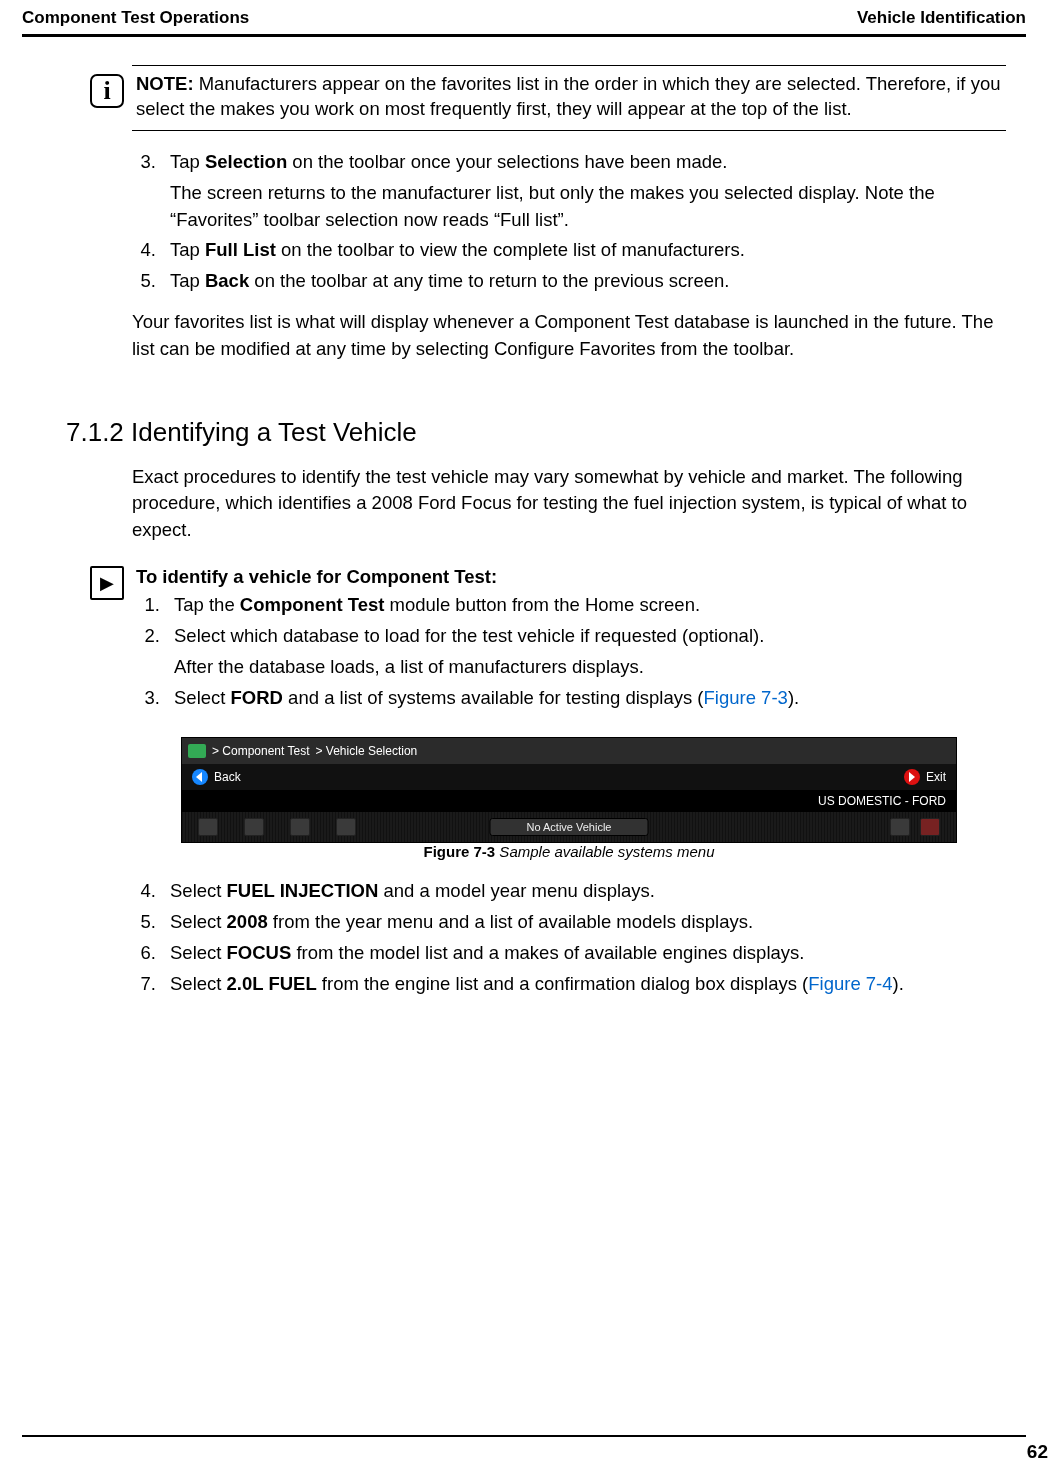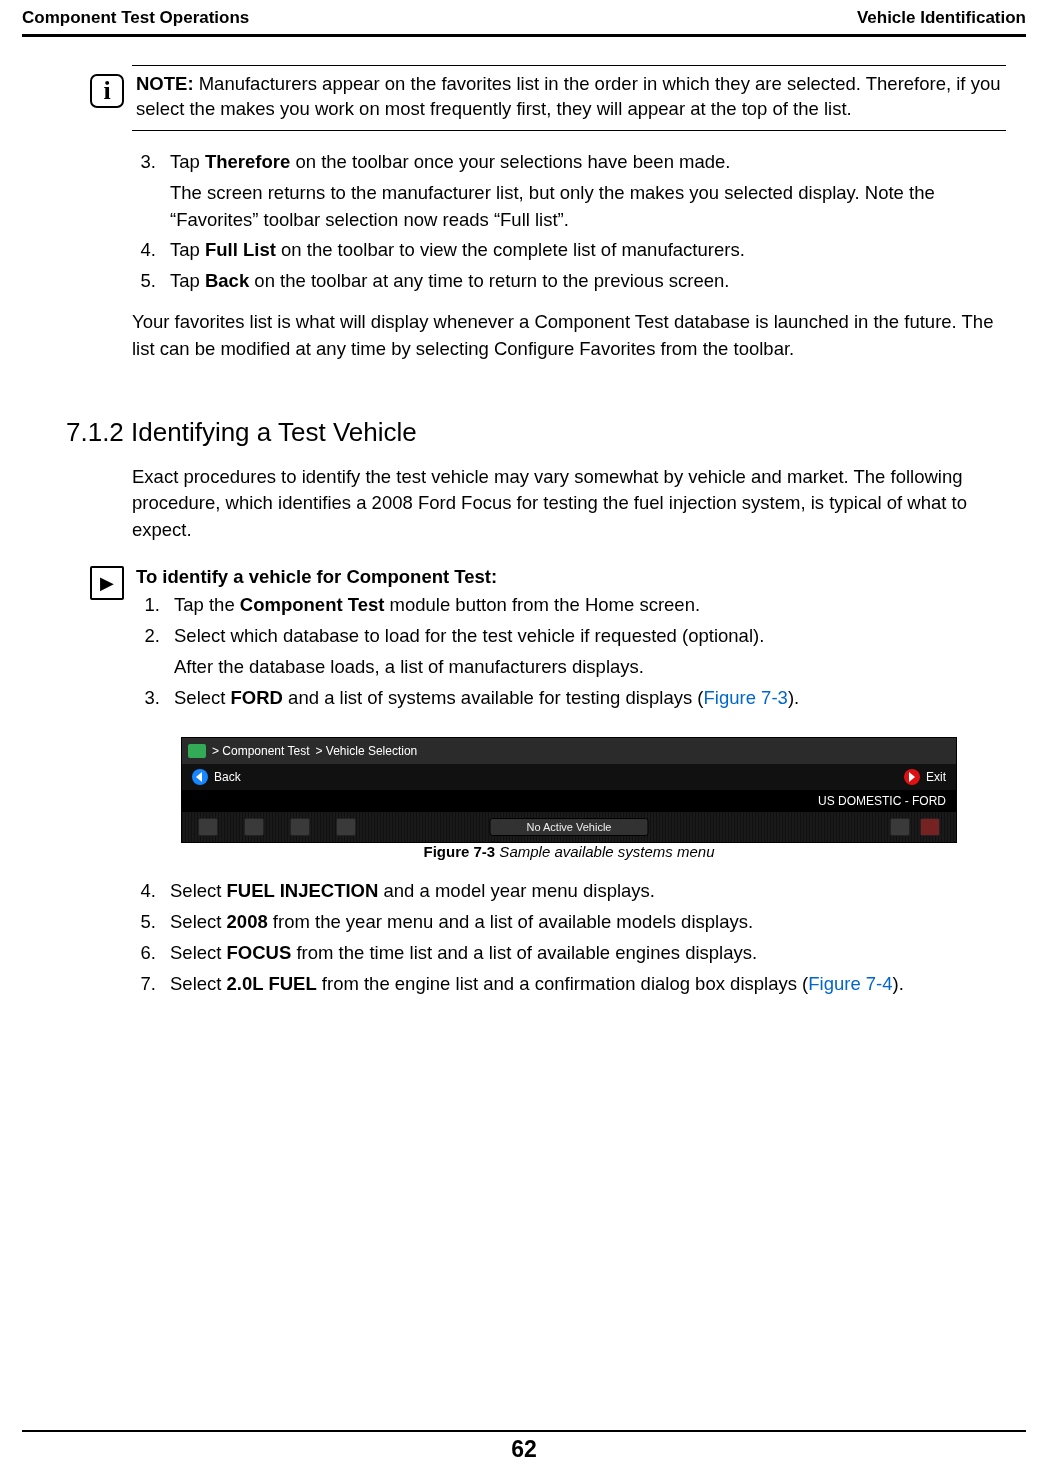--- a/index.html
+++ b/index.html
@@ -43,21 +43,21 @@
   .ui-btn{height:34px;border:1px solid #555;background:linear-gradient(#fff,#ddd);font-size:11px;display:flex;align-items:center;justify-content:center;border-radius:2px;}
   .shot-footer{height:30px;background:repeating-linear-gradient(90deg,#111 0,#111 1px,#1a1a1a 1px,#1a1a1a 3px);display:flex;align-items:center;padding:0 16px;gap:26px;color:#a9a9a9;font-size:12px;position:relative;}
   .footer-ico{width:18px;height:16px;background:#3a3a3a;border:1px solid #222;border-radius:2px;display:inline-block;}
   .footer-center{position:absolute;left:50%;transform:translateX(-50%);background:#323232;border:1px solid #000;padding:2px 36px;border-radius:3px;font-size:11px;color:#eee;}
   .footer-right{margin-left:auto;display:flex;gap:10px;align-items:center;}
   .fig-cap{text-align:center;font-size:15px;}
   .fig-cap .b{font-weight:bold;}
   .fig-cap .it{font-style:italic;}
   .page-ft{position:absolute;bottom:10px;left:0;right:0;text-align:center;}
   .ft-rule{border-top:2px solid #000;margin:0 22px 4px;}
-  .pg{font-weight:bold;font-size:23px;}
+  .pg{font-weight:bold;font-size:19px;text-align:right;}
 </style>
 </head>
 <body>
 
 <div class="page">
   <div class="hdr">
     <span>Component Test Operations</span>
     <span>Vehicle Identification</span>
   </div>
   <div class="hdr-rule"></div>
@@ -70,21 +70,21 @@
         <span class="note-title">NOTE:</span>
         <span>Manufacturers appear on the favorites list in the order in which they are selected. Therefore, if you select the makes you work on most frequently first, they will appear at the top of the list.</span>
       </div>
     </div>
     <div class="note-rule" style="margin-top:8px"></div>
 
     <ol class="steps">
       <li>
         <span class="num">3.</span>
         <span class="body">
-          <span>Tap </span><span class="b">Therefore</span><span> on the toolbar once your selections have been made.</span>
+          <span>Tap </span><span class="b">Selection</span><span> on the toolbar once your selections have been made.</span>
           <div class="subp">The screen returns to the manufacturer list, but only the makes you selected display. Note the “Favorites” toolbar selection now reads “Full list”.</div>
         </span>
       </li>
       <li>
         <span class="num">4.</span>
         <span class="body"><span>Tap </span><span class="b">Full List</span><span> on the toolbar to view the complete list of manufacturers.</span></span>
       </li>
       <li>
         <span class="num">5.</span>
         <span class="body"><span>Tap </span><span class="b">Back</span><span> on the toolbar at any time to return to the previous screen.</span></span>
@@ -160,21 +160,21 @@
       <li>
         <span class="num">4.</span>
         <span class="body"><span>Select </span><span class="b">FUEL INJECTION</span><span> and a model year menu displays.</span></span>
       </li>
       <li>
         <span class="num">5.</span>
         <span class="body"><span>Select </span><span class="b">2008</span><span> from the year menu and a list of available models displays.</span></span>
       </li>
       <li>
         <span class="num">6.</span>
-        <span class="body"><span>Select </span><span class="b">FOCUS</span><span> from the time list and a list of available engines displays.</span></span>
+        <span class="body"><span>Select </span><span class="b">FOCUS</span><span> from the model list and a makes of available engines displays.</span></span>
       </li>
       <li>
         <span class="num">7.</span>
         <span class="body"><span>Select </span><span class="b">2.0L FUEL</span><span> from the engine list and a confirmation dialog box displays (</span><span class="link">Figure 7-4</span><span>).</span></span>
       </li>
     </ol>
   </div>
 
   <div class="page-ft">
     <div class="ft-rule"></div>

